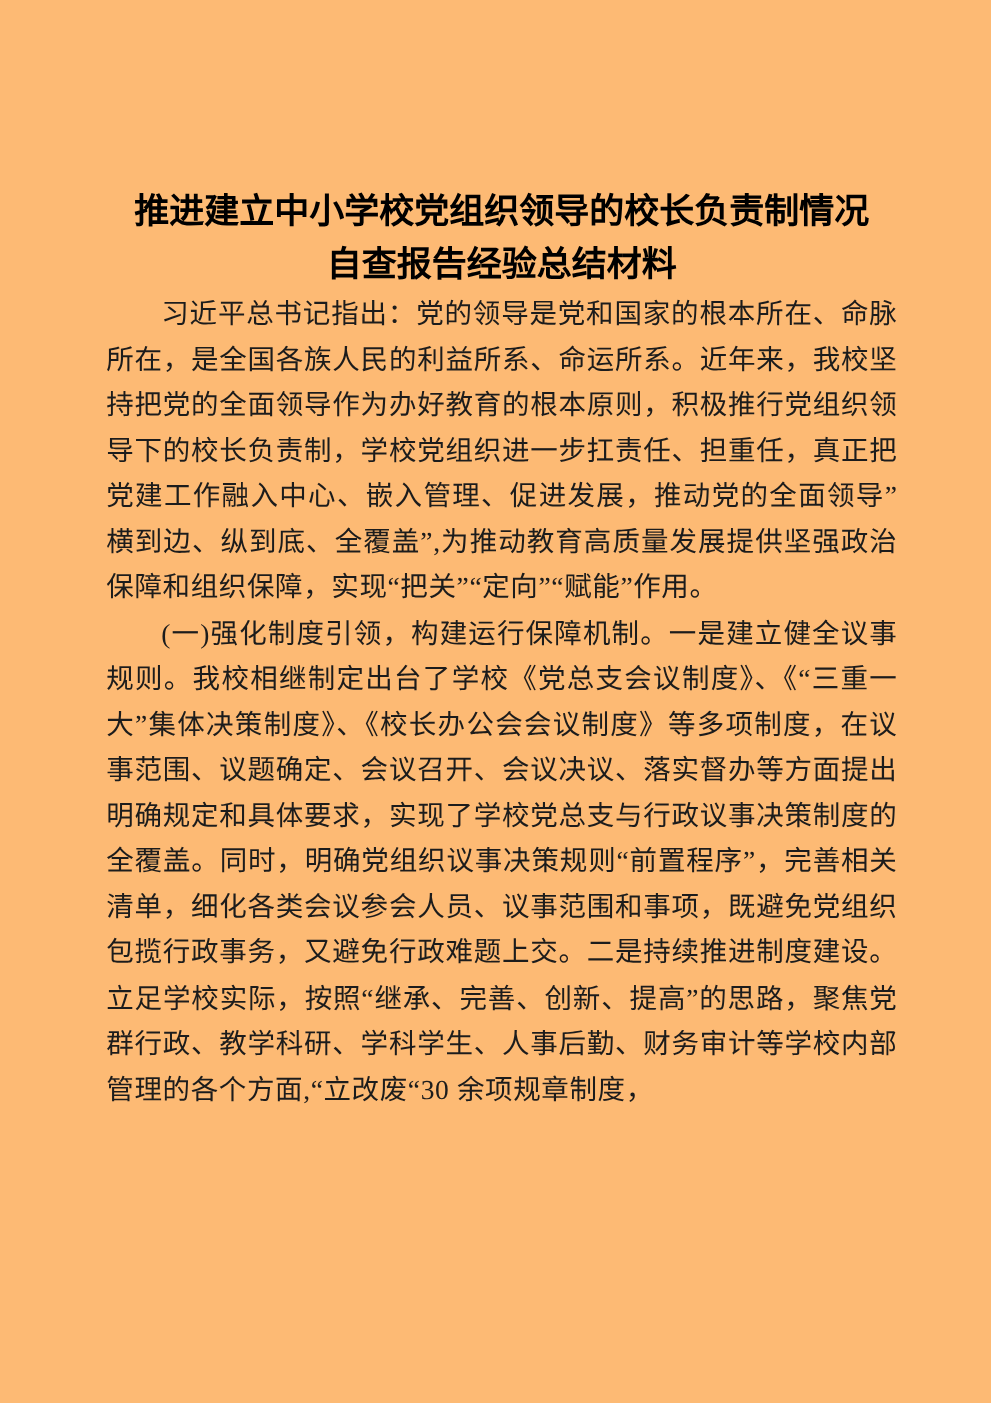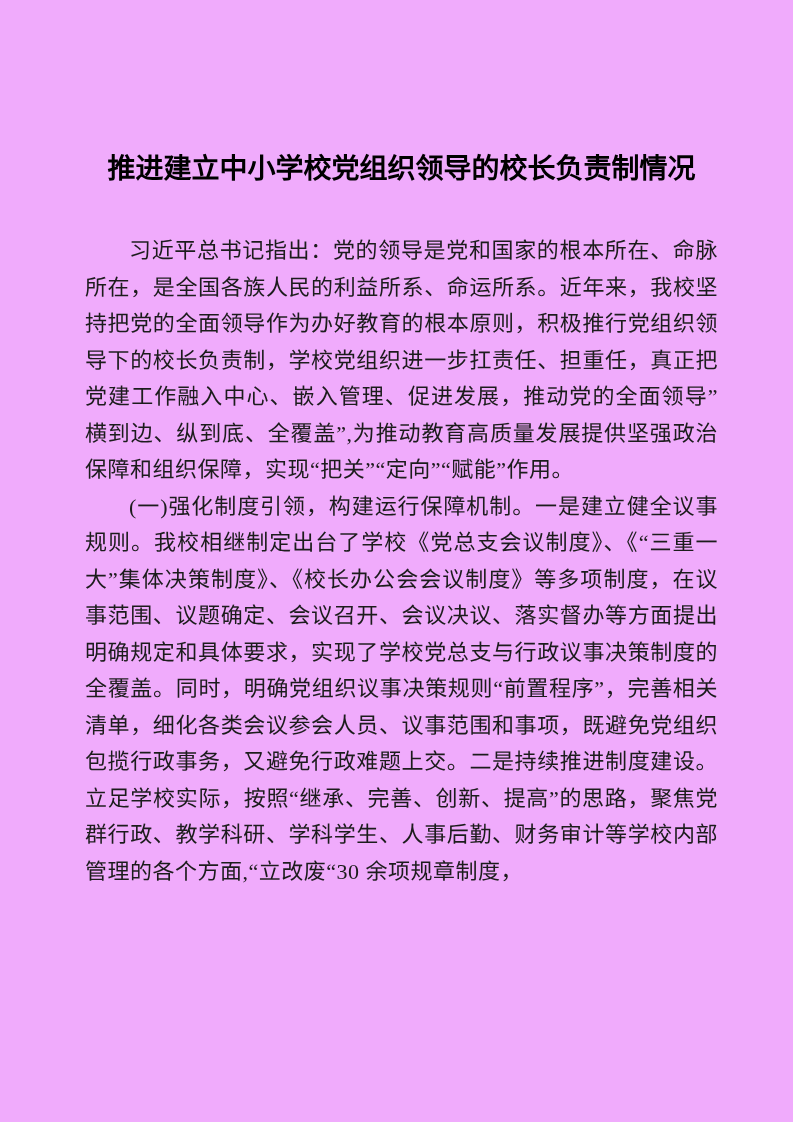--- a/index.html
+++ b/index.html
@@ -4,21 +4,21 @@
 <style>
   html, body {
     margin: 0;
     padding: 0;
     background: #ffffff;
   }
   .page {
     position: relative;
     width: 793px;
     height: 1122px;
-    background: #f0abfc;
+    background: #fdba74;
     overflow: hidden;
     color: #000000;
   }
   .doc {
     position: absolute;
     left: 85px;
     top: 147px;
     width: 633px;
   }
   .title {
@@ -28,21 +28,20 @@
     font-size: 28px;
     line-height: 43px;
     text-align: center;
     letter-spacing: 0px;
     color: #000000;
   }
   .title-line {
     display: block;
   }
   .body {
-    margin-top: 43px;
     font-family: "Liberation Serif", "DejaVu Serif", serif;
     font-size: 22px;
     line-height: 36.5px;
     letter-spacing: 0.5px;
     text-align: justify;
     color: #1c1c1c;
   }
   .body p {
     margin: 0;
     padding: 0;
@@ -53,19 +52,20 @@
     color: #000000;
   }
 </style>
 </head>
 <body>
 
 <div class="page">
   <div class="doc">
     <h1 class="title">
       <span class="title-line">推进建立中小学校党组织领导的校长负责制情况</span>
+      <span class="title-line">自查报告经验总结材料</span>
     </h1>
     <div class="body">
       <p>习近平总书记指出：党的领导是党和国家的根本所在、命脉所在，是全国各族人民的利益所系、命运所系。近年来，我校坚持把党的全面领导作为办好教育的根本原则，积极推行党组织领导下的校长负责制，学校党组织进一步扛责任、担重任，真正把党建工作融入中心、嵌入管理、促进发展，推动党的全面领导”横到边、纵到底、全覆盖”,为推动教育高质量发展提供坚强政治保障和组织保障，实现“把关”“定向”“赋能”作用。</p>
       <p>(一)强化制度引领，构建运行保障机制。一是建立健全议事规则。我校相继制定出台了学校《党总支会议制度》、《“三重一大”集体决策制度》、《校长办公会会议制度》等多项制度，在议事范围、议题确定、会议召开、会议决议、落实督办等方面提出明确规定和具体要求，实现了学校党总支与行政议事决策制度的全覆盖。同时，明确党组织议事决策规则“前置程序”，完善相关清单，细化各类会议参会人员、议事范围和事项，既避免党组织包揽行政事务，又避免行政难题上交。二是持续推进制度建设。立足学校实际，按照“继承、完善、创新、提高”的思路，聚焦党群行政、教学科研、学科学生、人事后勤、财务审计等学校内部管理的各个方面,“立改废“30 余项规章制度，</p>
     </div>
   </div>
 </div>
 
 </body></html>

